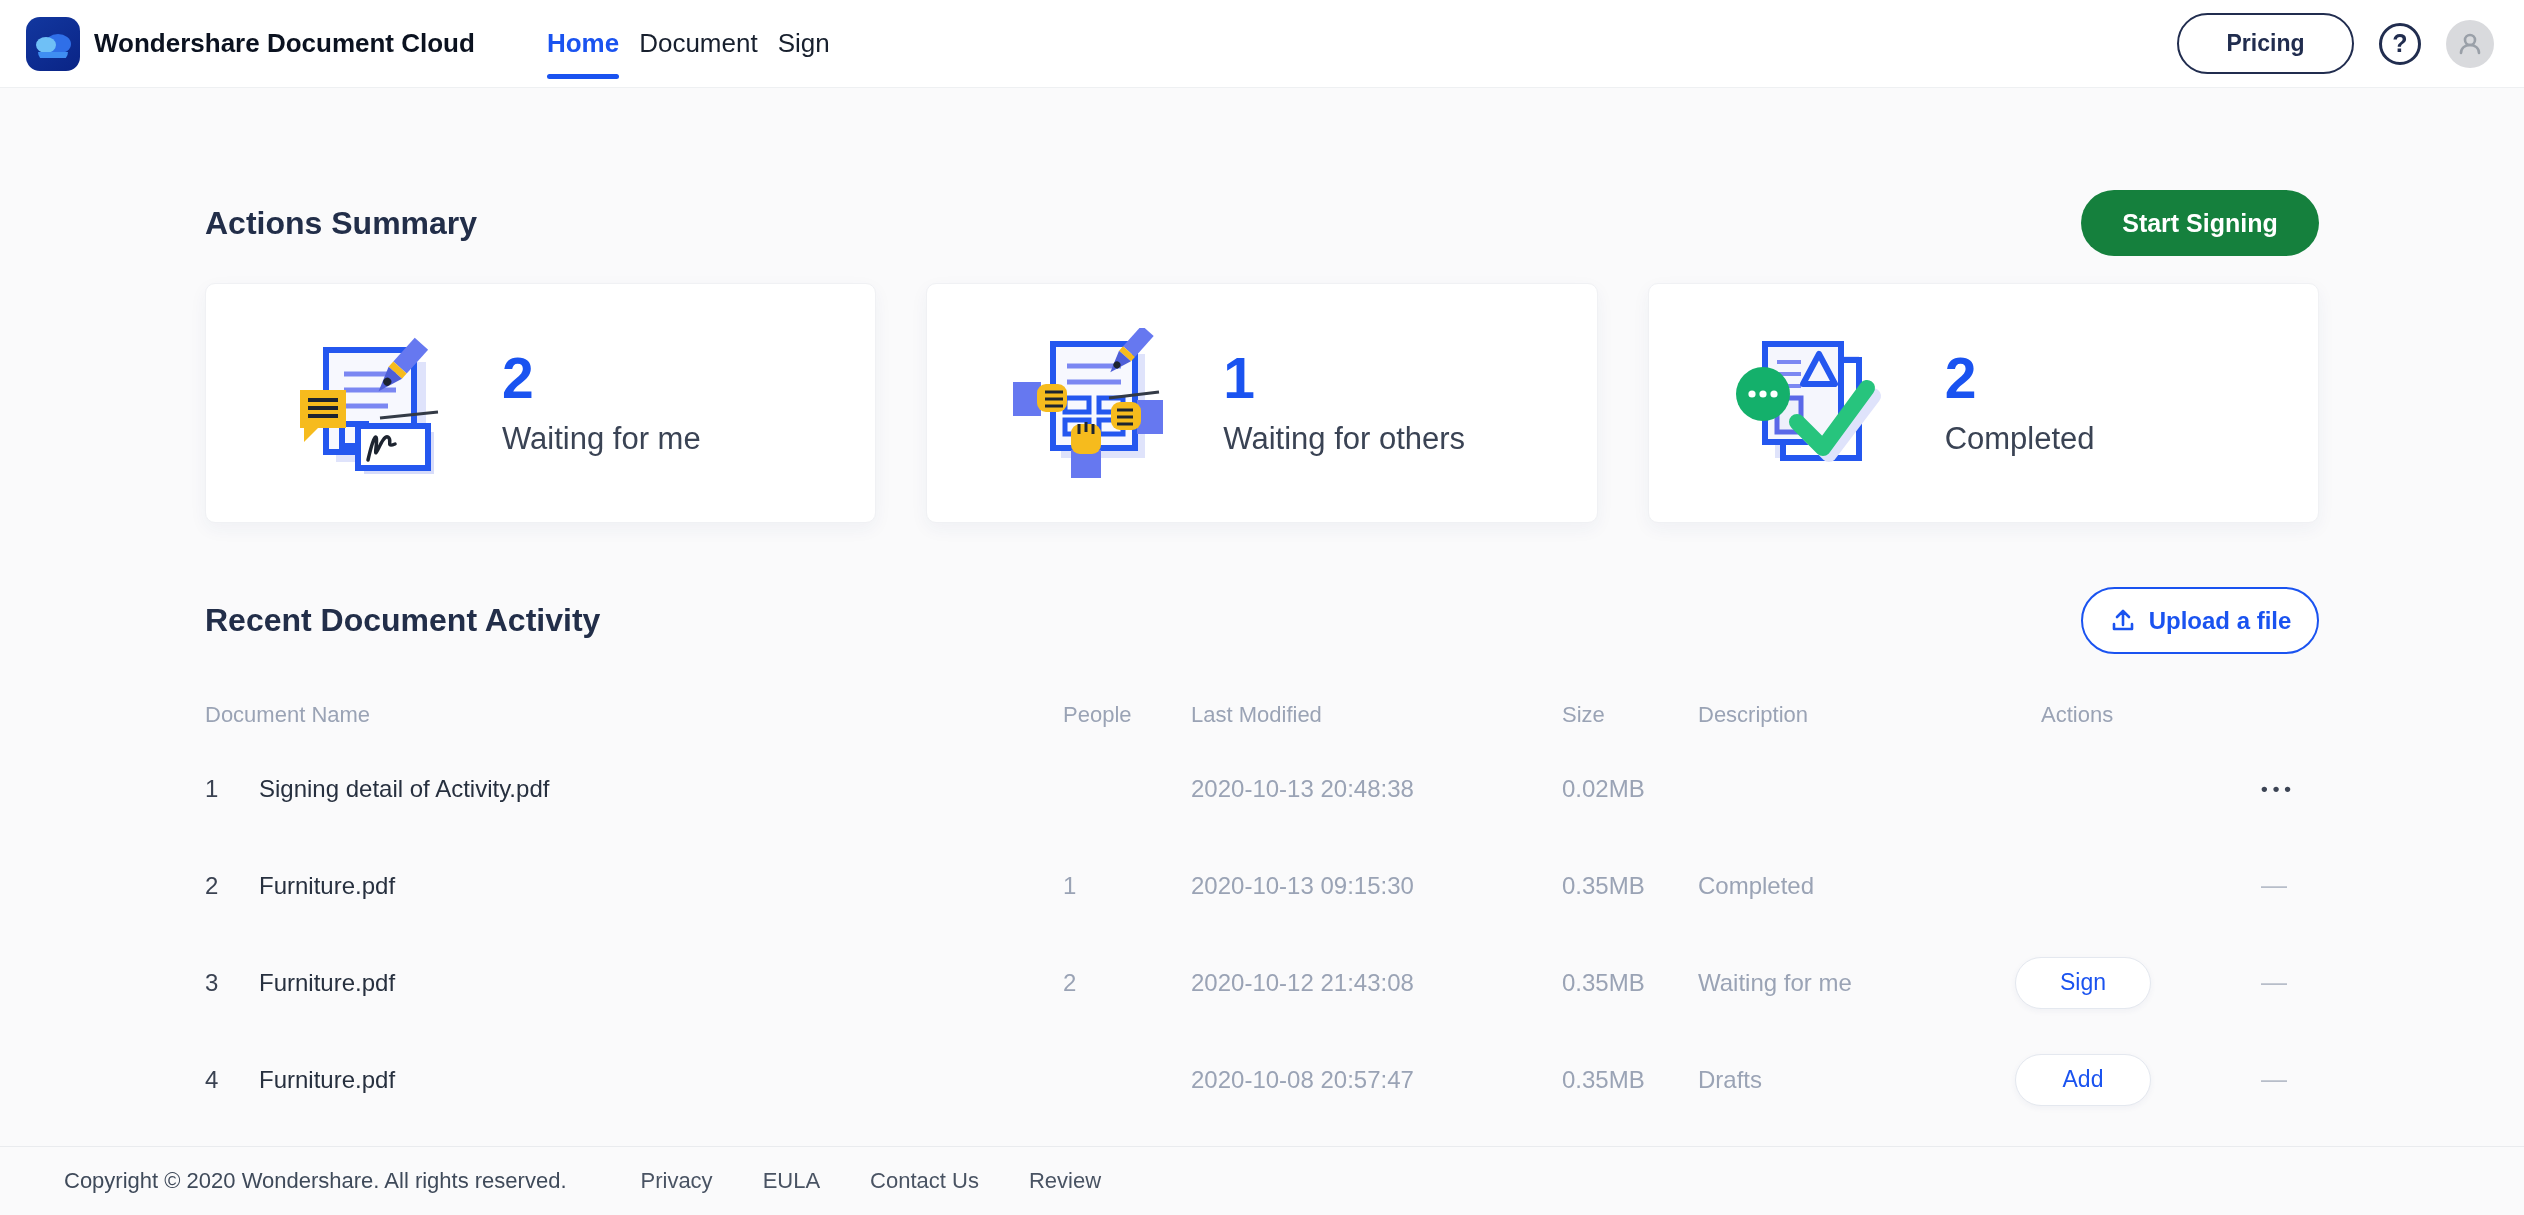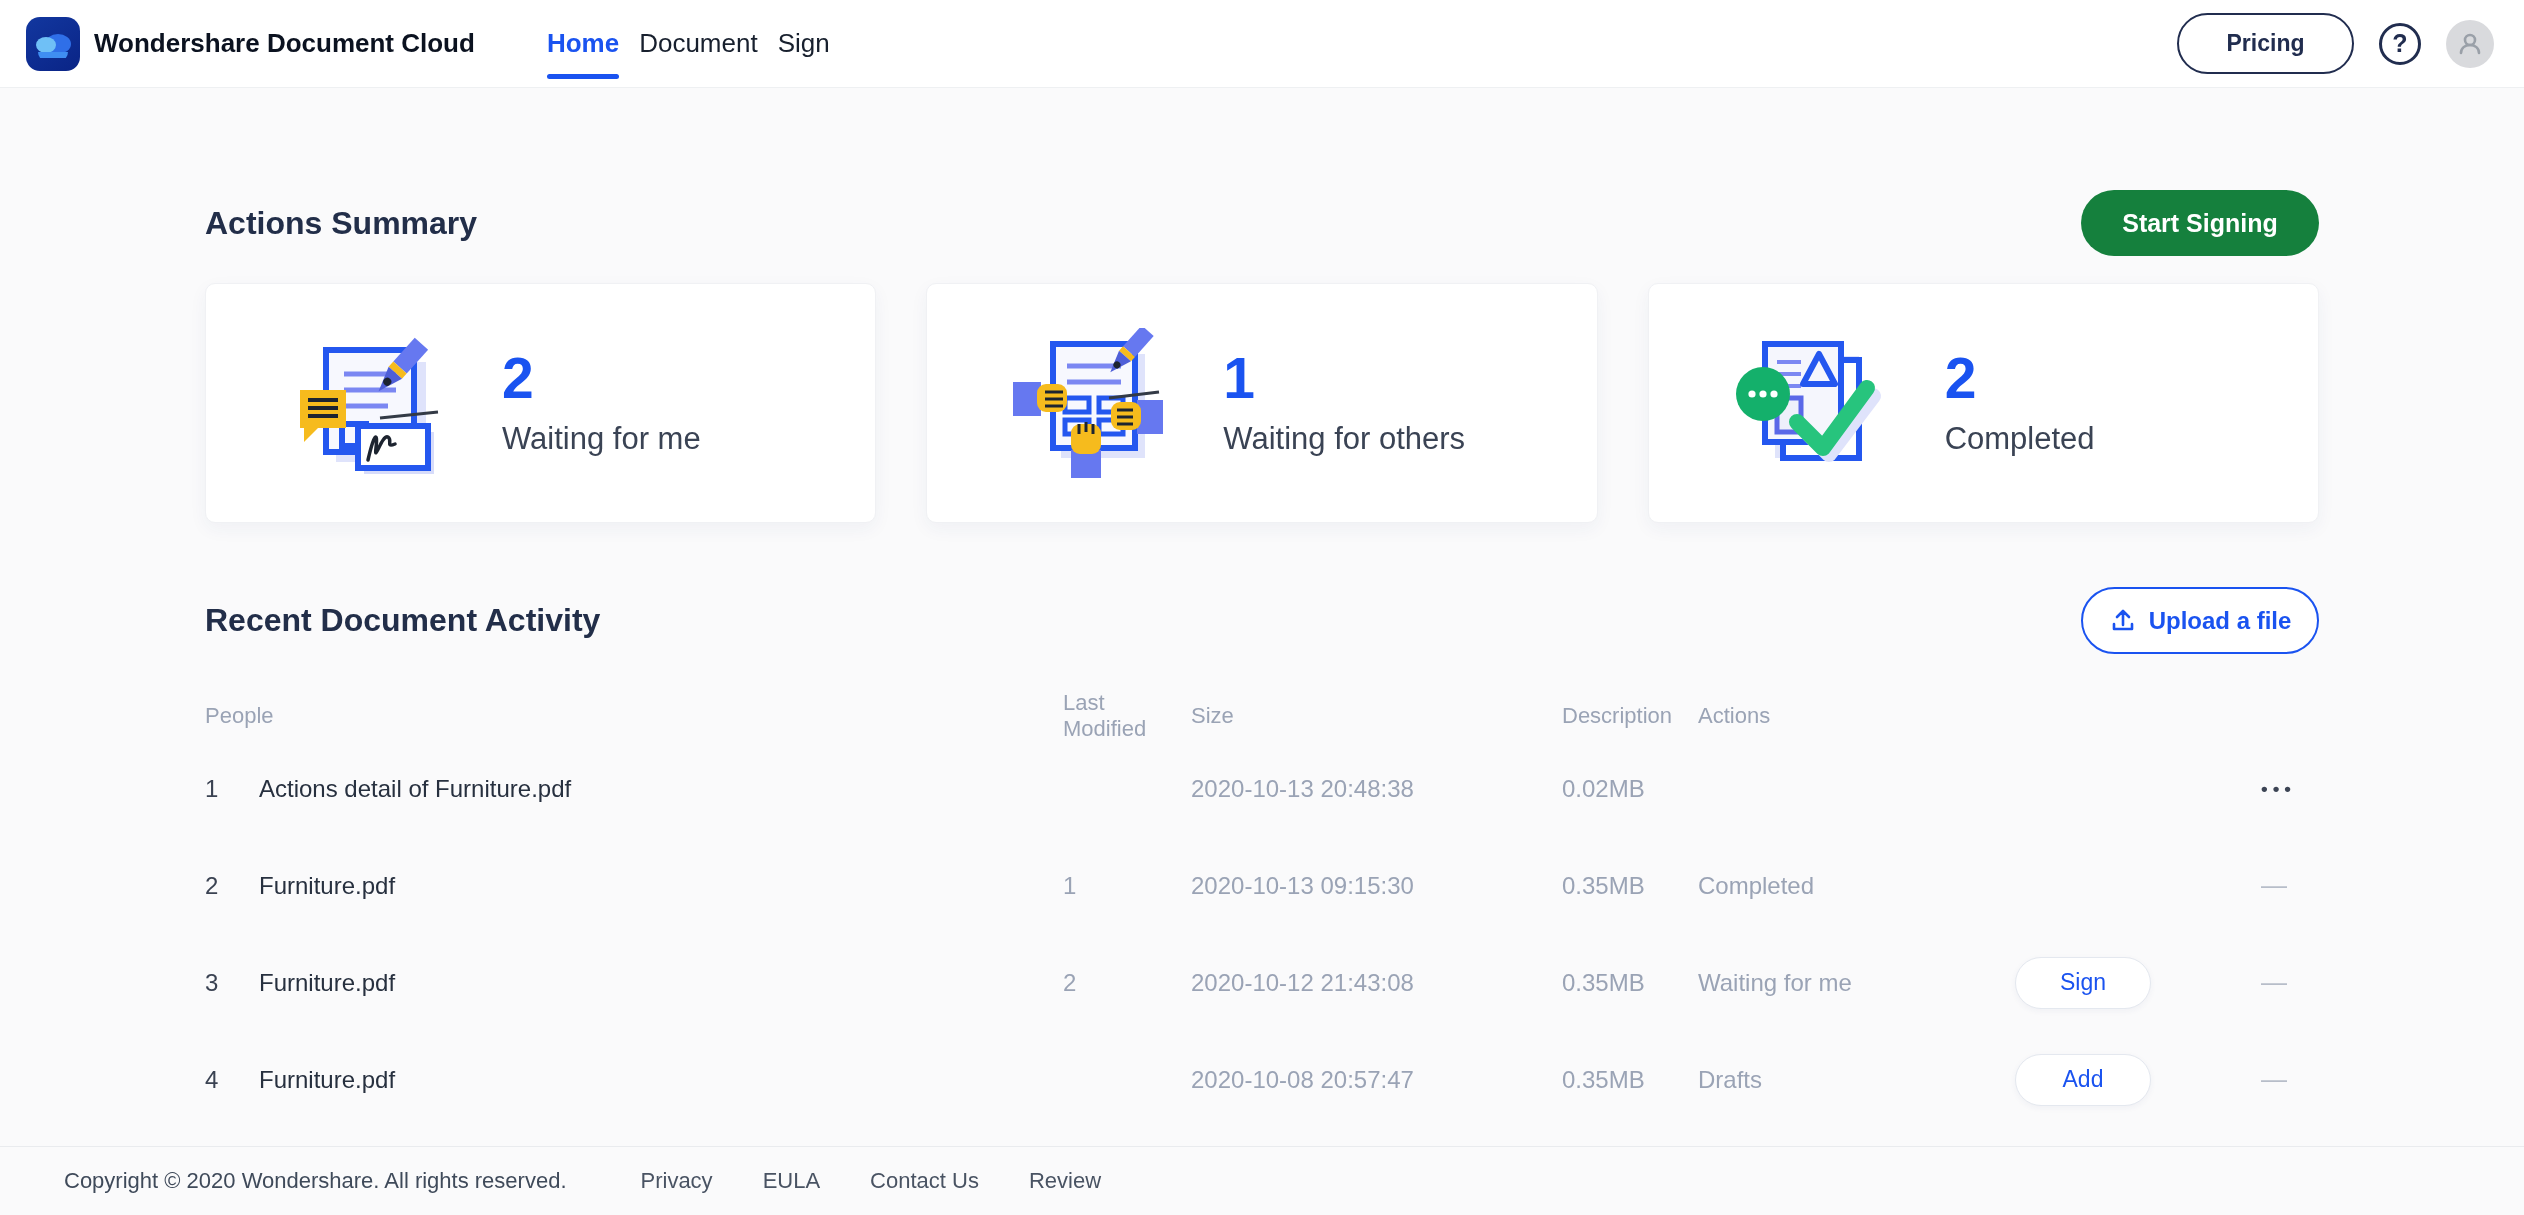--- a/index.html
+++ b/index.html
@@ -240,31 +240,32 @@
     <button class="outline-btn">
       <svg width="28" height="28" viewBox="0 0 28 28">
         <path d="M14 18 V4 M8 10 l6 -6 6 6 M5 17 v5 h18 v-5" fill="none" stroke="#1a53f0" stroke-width="2.6" stroke-linecap="round" stroke-linejoin="round"></path>
       </svg>
       <span>Upload a file</span>
     </button>
   </div>
 
   <div class="table">
     <div class="thead">
+      <div>Document Name</div>
       <div>People</div>
       <div>Last Modified</div>
       <div>Size</div>
       <div>Description</div>
       <div>Actions</div>
       <div></div>
     </div>
 
     <div class="trow">
       <div class="cell-index">1</div>
-      <div class="cell-name">Actions detail of Furniture.pdf</div>
+      <div class="cell-name">Signing detail of Activity.pdf</div>
       <div class="cell-muted"></div>
       <div class="cell-muted">2020-10-13 20:48:38</div>
       <div class="cell-muted">0.02MB</div>
       <div class="cell-muted"></div>
       <div></div>
       <div class="more-ellipsis">•••</div>
     </div>
 
     <div class="trow">
       <div class="cell-index">2</div>

